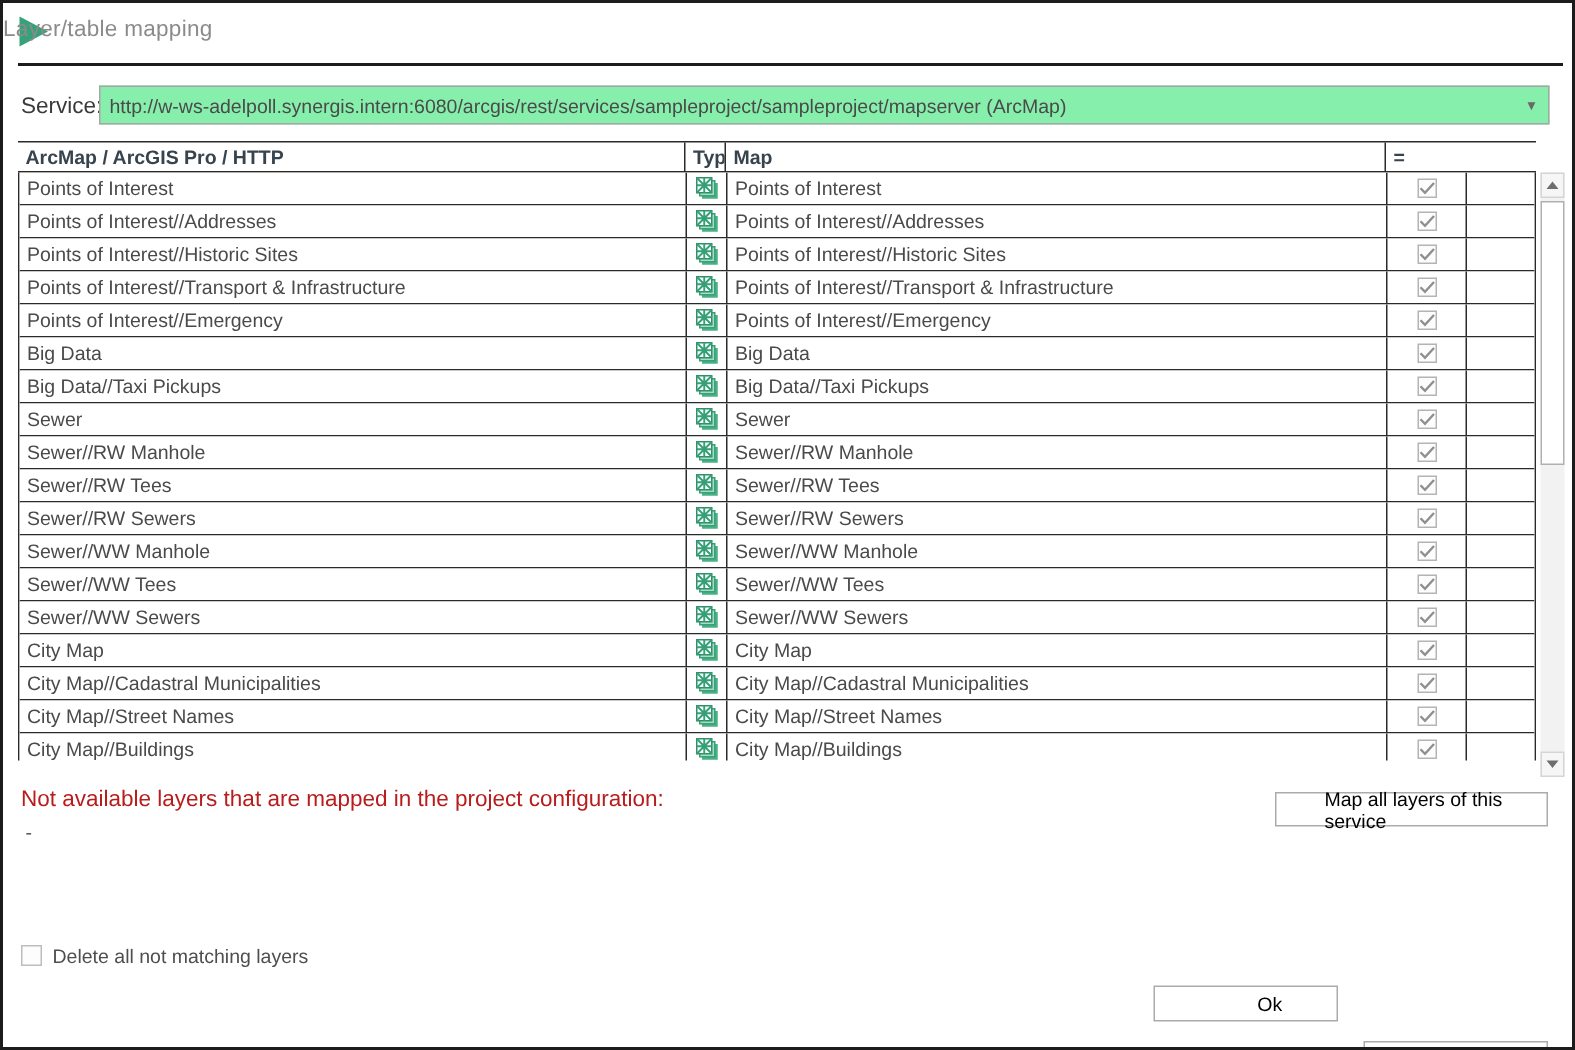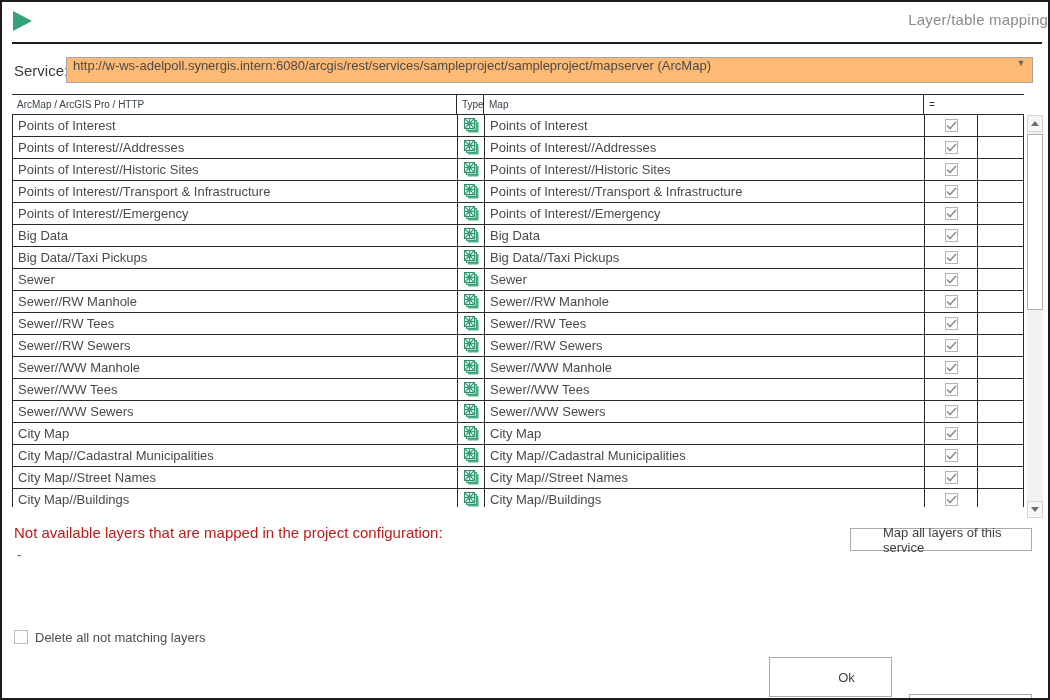--- a/index.html
+++ b/index.html
@@ -2,36 +2,36 @@
 <html><head>
 <meta charset="utf-8">
 <style>
   * { margin:0; padding:0; box-sizing:border-box; }
   html,body { width:1050px; height:700px; background:#ffffff; font-family:"Liberation Sans", sans-serif; }
   .dialog { position:relative; width:1050px; height:700px; background:#ffffff; border:2px solid #1c1c1c; overflow:hidden; }
 
   
   .play-icon { position:absolute; left:11px; top:9px; width:0; height:0;
     border-left:19px solid #35a279; border-top:10px solid transparent; border-bottom:10px solid transparent; }
-  .page-title { position:absolute; top:9px; left:0; width:100%; text-align:right;
+  .page-title { position:absolute; top:9px; left:0; width:100%; text-align:left;
     font-size:15px; color:#8b8b8b; letter-spacing:.2px; }
   .title-sep { position:absolute; left:10px; top:40px; width:1030px; height:2px; background:#1c1c1c; }
 
   
   .service-label { position:absolute; left:12px; top:60px; font-size:15px; color:#3a3a3a; }
   .service-combo { position:absolute; left:64px; top:55px; width:967px; height:26px;
-    border:1px solid #a6a6a6; background:#fdba74; display:flex; align-items:flex-start; cursor:default; }
+    border:1px solid #a6a6a6; background:#86efac; display:flex; align-items:center; cursor:default; }
   .service-value { flex:1; padding-left:6px; font-size:13px; color:#4a4a4a; white-space:nowrap; overflow:hidden; }
   .combo-arrow { width:22px; text-align:center; color:#686868; font-size:9px; }
 
   
   .table { position:absolute; left:10px; top:92px; width:1012px; }
   .trow { display:grid; grid-template-columns:444px 27px 440px 53px 48px; }
   .thead { border-top:1px solid #2a2a2a; border-bottom:1px solid #2a2a2a; height:21px; }
-  .thead .cell { border:none; display:flex; align-items:center; font-weight:normal; font-size:10px; color:#37434d; }
+  .thead .cell { border:none; display:flex; align-items:center; font-weight:bold; font-size:13px; color:#37434d; }
   .thead .cell + .cell { border-left:1px solid #2a2a2a; }
   .tbody { border-left:1px solid #2a2a2a; border-right:1px solid #2a2a2a; height:392px; overflow:hidden; }
   .tbody .trow { height:22px; border-bottom:1px solid #2a2a2a; background:#ffffff; }
   .cell { display:flex; align-items:center; padding-left:5px; font-size:13px; color:#4a4a4a;
     white-space:nowrap; overflow:hidden; }
   .tbody .cell + .cell { border-left:1px solid #2a2a2a; }
   .cell.c-type { justify-content:center; padding-left:0; }
   .cell.c-map { justify-content:center; padding-left:0; }
   .cell.c-eq { padding-left:0; }
 
@@ -46,25 +46,25 @@
   .sb-btn.up { top:0; }
   .sb-btn.down { bottom:0; }
   .sb-tri-up { width:0; height:0; border-bottom:5px solid #6e6e6e; border-left:4px solid transparent; border-right:4px solid transparent; }
   .sb-tri-down { width:0; height:0; border-top:5px solid #6e6e6e; border-left:4px solid transparent; border-right:4px solid transparent; }
   .sb-thumb { position:absolute; left:0; top:19px; width:16px; height:176px; background:#ffffff; border:1px solid #b0b0b0; }
 
   
   .na-label { position:absolute; left:12px; top:522px; font-size:15px; color:#b91c1c; }
   .na-value { position:absolute; left:15px; top:545px; font-size:13px; color:#555555; }
 
-  .btn { position:absolute; background:#ffffff; border:1px solid #ababab; font-size:13px; color:#404040;
+  .btn { position:absolute; background:#ffffff; border:1px solid #ababab; font-size:13px; color:#000000;
     display:flex; align-items:center; justify-content:center; cursor:default; font-family:"Liberation Sans", sans-serif;padding-left:32px; }
   .btn-map-service { left:848px; top:526px; width:182px; height:23px; }
   .btn-map-all { left:570px; top:655px; width:179px; height:24px; }
-  .btn-ok { left:767px; top:655px; width:123px; height:40px; }
+  .btn-ok { left:767px; top:655px; width:123px; height:24px; }
   .btn-cancel { left:907px; top:692px; width:123px; height:36px; }
 
   .delete-check-row { position:absolute; left:12px; top:628px; display:flex; align-items:flex-start; gap:7px; }
   .delete-checkbox { width:14px; height:14px; border:1px solid #bdbdbd; background:#fdfdfd; }
   .delete-label { font-size:13px; color:#4e4e4e; }
 </style>
 </head>
 <body>
 
 <div class="dialog">

